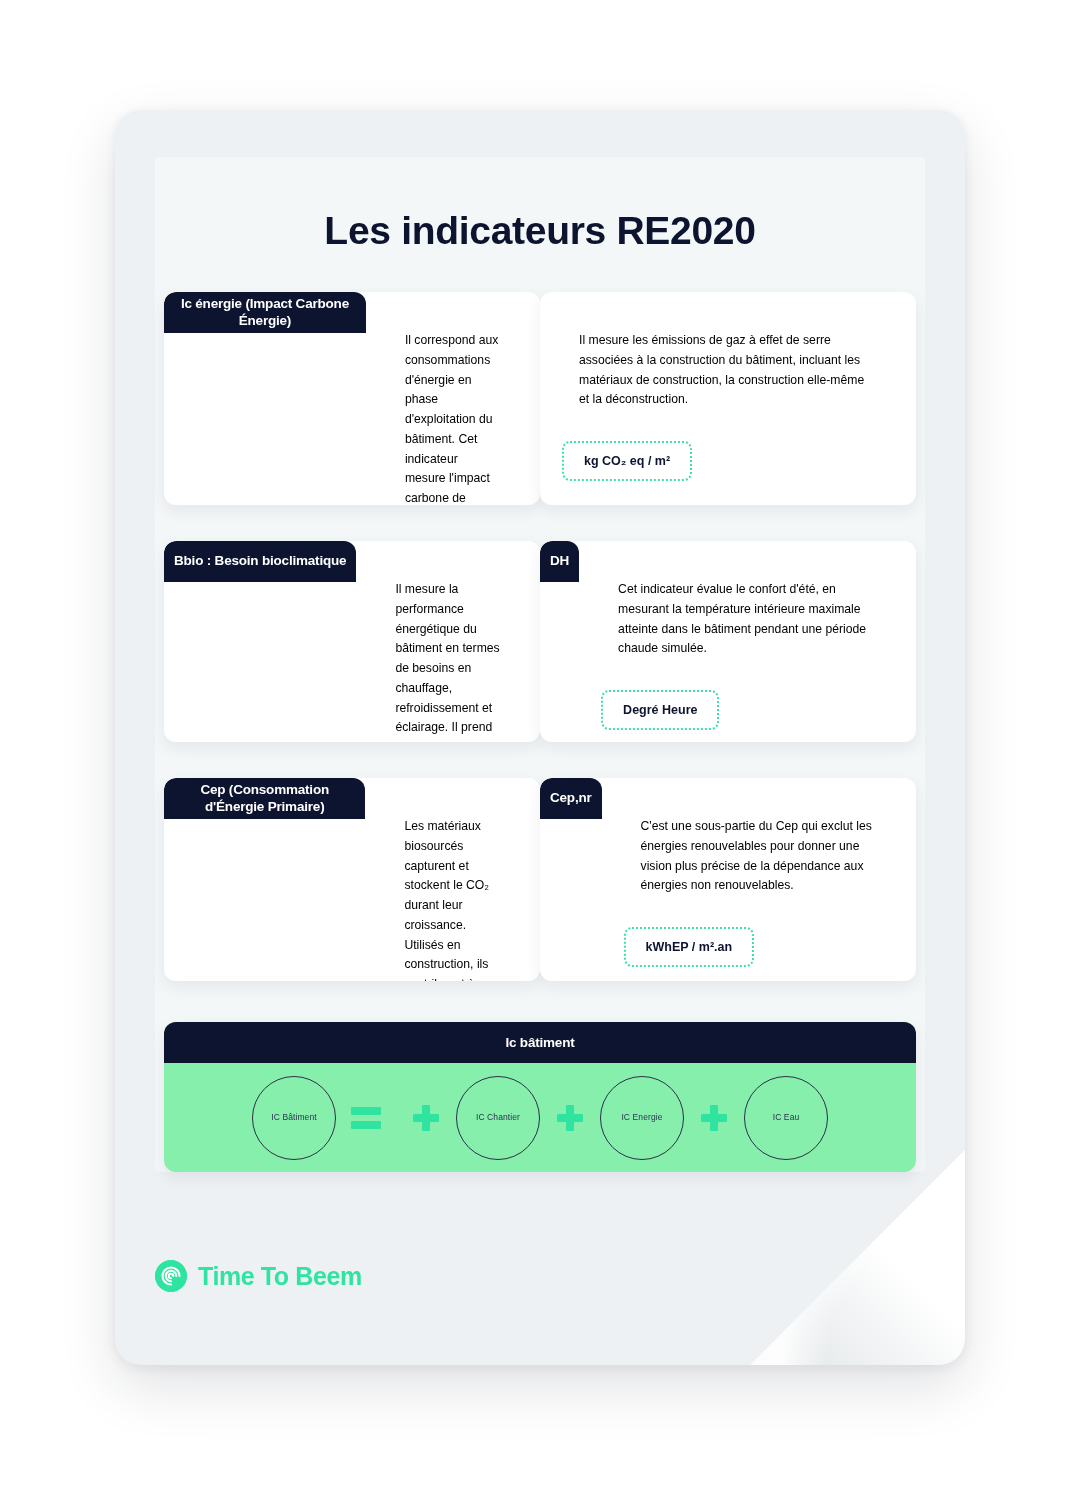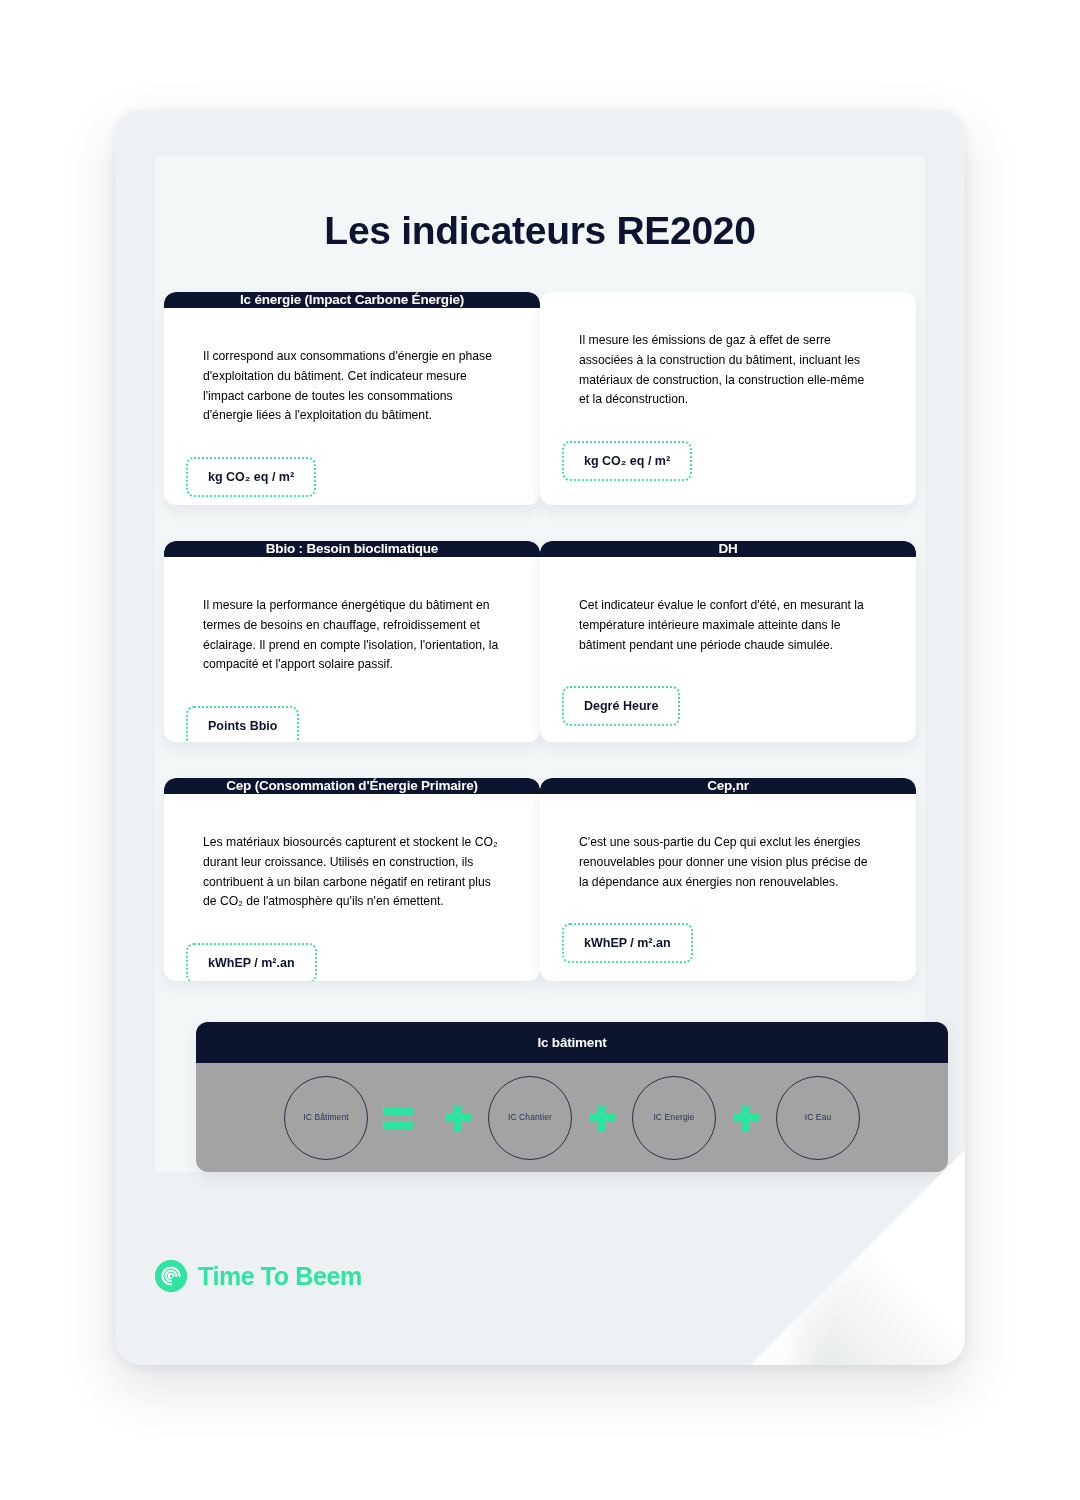--- a/index.html
+++ b/index.html
@@ -63,21 +63,20 @@
     justify-content: space-between;
     margin-bottom: 36px;
   }
   .card {
     width: 416px;
     background: #ffffff;
     border-radius: 12px;
     box-shadow: 0 6px 16px rgba(20,30,50,0.07);
     overflow: hidden;
     display: flex;
-    flex-direction: column;
   }
   .card-header {
     background: #0d1430;
     border-radius: 12px 12px 0 0;
     height: 41px;
     display: flex;
     align-items: center;
     justify-content: center;
     padding: 0 10px;
     box-sizing: border-box;
@@ -123,25 +122,24 @@
   .row-1 .card { height: 213px; }
   .row-2 .card { height: 201px; }
   .row-3 .card { height: 203px; }
 
   
   .formula-card {
     position: absolute;
     left: 9px;
     top: 865px;
     width: 752px;
-    background: #a3a3a3;
+    background: #86efac;
     border-radius: 12px;
     box-shadow: 0 6px 16px rgba(20,30,50,0.07);
     overflow: hidden;
-    margin-left: 32px;
   }
   .formula-header {
     background: #0d1430;
     height: 41px;
     display: flex;
     align-items: center;
     justify-content: center;
   }
   .formula-header-text {
     color: #ffffff;

